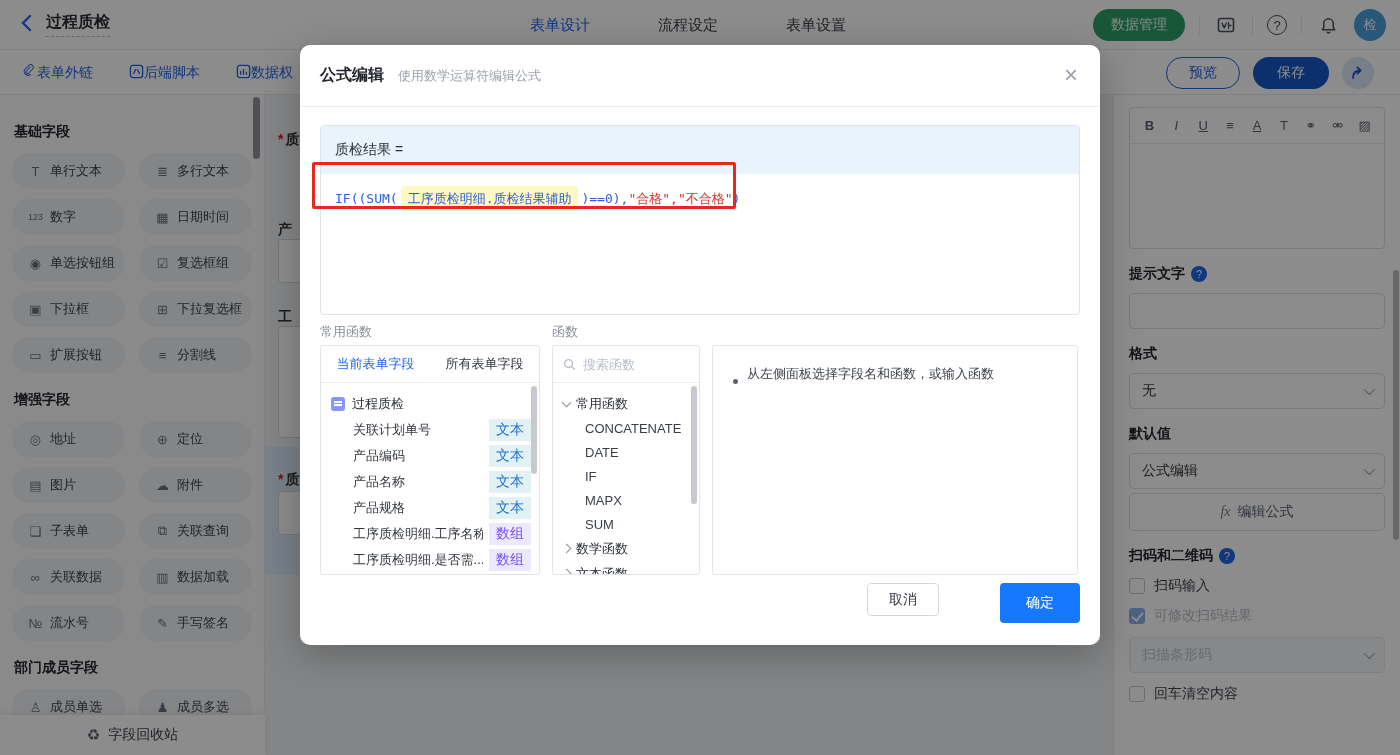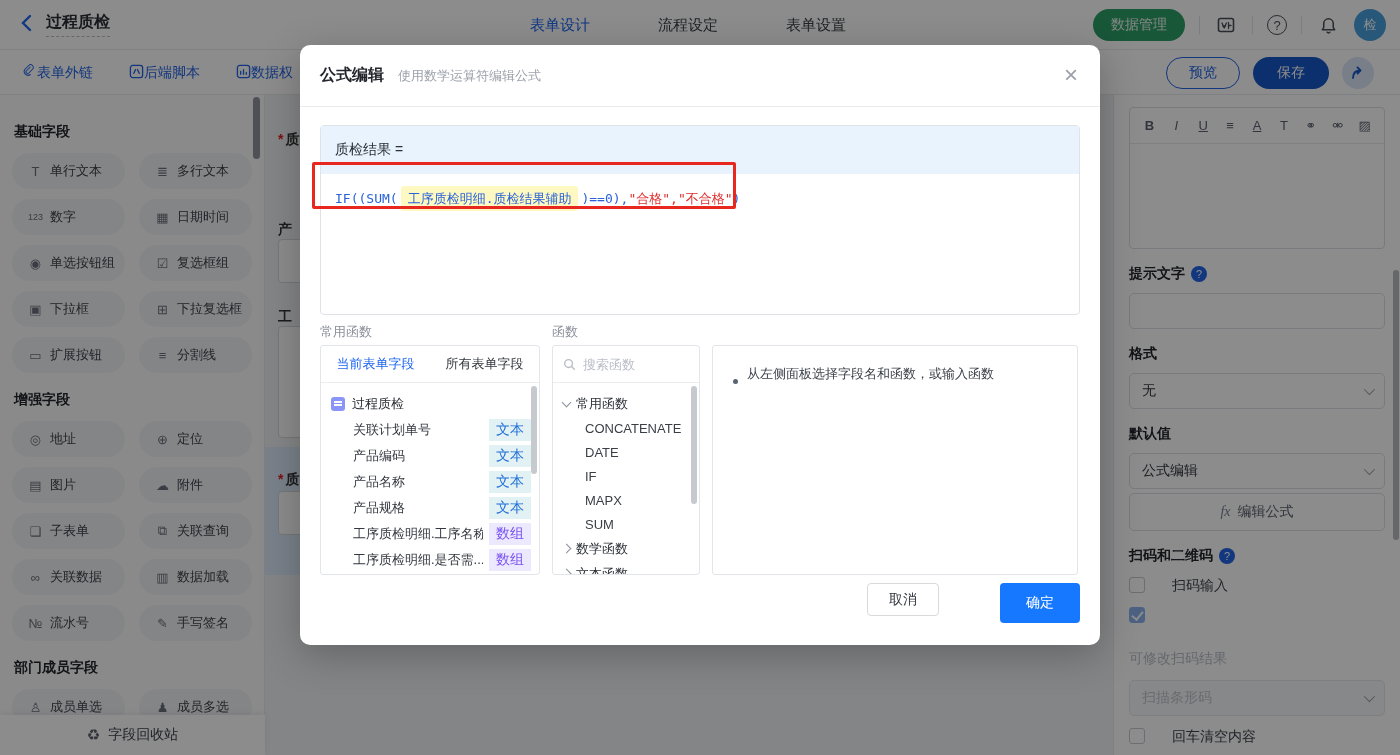--- a/index.html
+++ b/index.html
@@ -60,25 +60,25 @@
   .rt-ic.u { text-decoration:underline; }
   .rt-ic.i { font-style:italic; }
   .rb-label { font-size:14px; font-weight:bold; color:#23262d; margin:16px 0 10px 0; display:flex; align-items:center; gap:6px; }
   .badge-q { width:16px; height:16px; border-radius:50%; background:#2264e5; color:#fff; font-size:11px; display:flex; align-items:center; justify-content:center; font-weight:normal; }
   .rb-input { height:36px; border:1px solid #dcdfe4; border-radius:5px; background:#fff; }
   .rb-select { height:36px; border:1px solid #dcdfe4; border-radius:5px; background:#fff; display:flex; align-items:center; justify-content:space-between; padding:0 12px; font-size:14px; color:#33373f; cursor:pointer; }
   .rb-select.disabled { background:#f5f7fa; color:#bfc4cc; border-color:#e4e7ed; }
   .chev { width:8px; height:8px; border-right:1.6px solid #9aa0aa; border-bottom:1.6px solid #9aa0aa; transform:rotate(45deg) translateY(-2px); }
   .fx-btn { margin-top:4px; height:38px; border:1px solid #dcdfe4; border-radius:5px; display:flex; align-items:center; justify-content:center; gap:7px; font-size:14px; color:#5c6270; cursor:pointer; }
   .fx-ic { font-style:italic; font-family:"Liberation Serif",serif; color:#7a8090; }
-  .cb-row { display:flex; gap:27px; margin:12px 0; font-size:14px; color:#3d424b; cursor:pointer; }
+  .cb-row { display:flex; align-items:center; gap:9px; margin:12px 0; font-size:14px; color:#3d424b; cursor:pointer; }
   .cb { width:16px; height:16px; border:1px solid #c3c8d0; border-radius:3px; background:#fff; position:relative; flex:0 0 auto; }
   .cb.checked { background:#8db3ef; border-color:#8db3ef; }
   .cb.checked::after { content:""; position:absolute; left:4px; top:1px; width:5px; height:9px; border-right:2px solid #fff; border-bottom:2px solid #fff; transform:rotate(40deg); }
-  .cb-row.disabled { color:#b8bdc6;flex-direction:column; }
+  .cb-row.disabled { color:#b8bdc6; }
   .rb-scroll { position:absolute; right:1px; top:175px; width:6px; height:270px; background:#b9bcc2; border-radius:3px; }
 
   
   .overlay { position:absolute; inset:0; background:rgba(0,0,0,0.45); z-index:5; }
   .modal { position:absolute; left:300px; top:45px; width:800px; height:600px; background:#fff; border-radius:10px; box-shadow:0 10px 38px rgba(0,0,0,.25); z-index:6; }
   .m-header { height:62px; border-bottom:1px solid #ececec; display:flex; align-items:center; padding:0 20px; gap:14px; }
   .m-title { font-size:16px; font-weight:bold; color:#23262d; }
   .m-sub { font-size:13px; color:#9ca1aa; }
   .m-close { position:absolute; right:22px; top:18px; font-size:24px; color:#9ca1aa; cursor:pointer; line-height:1; }
 

